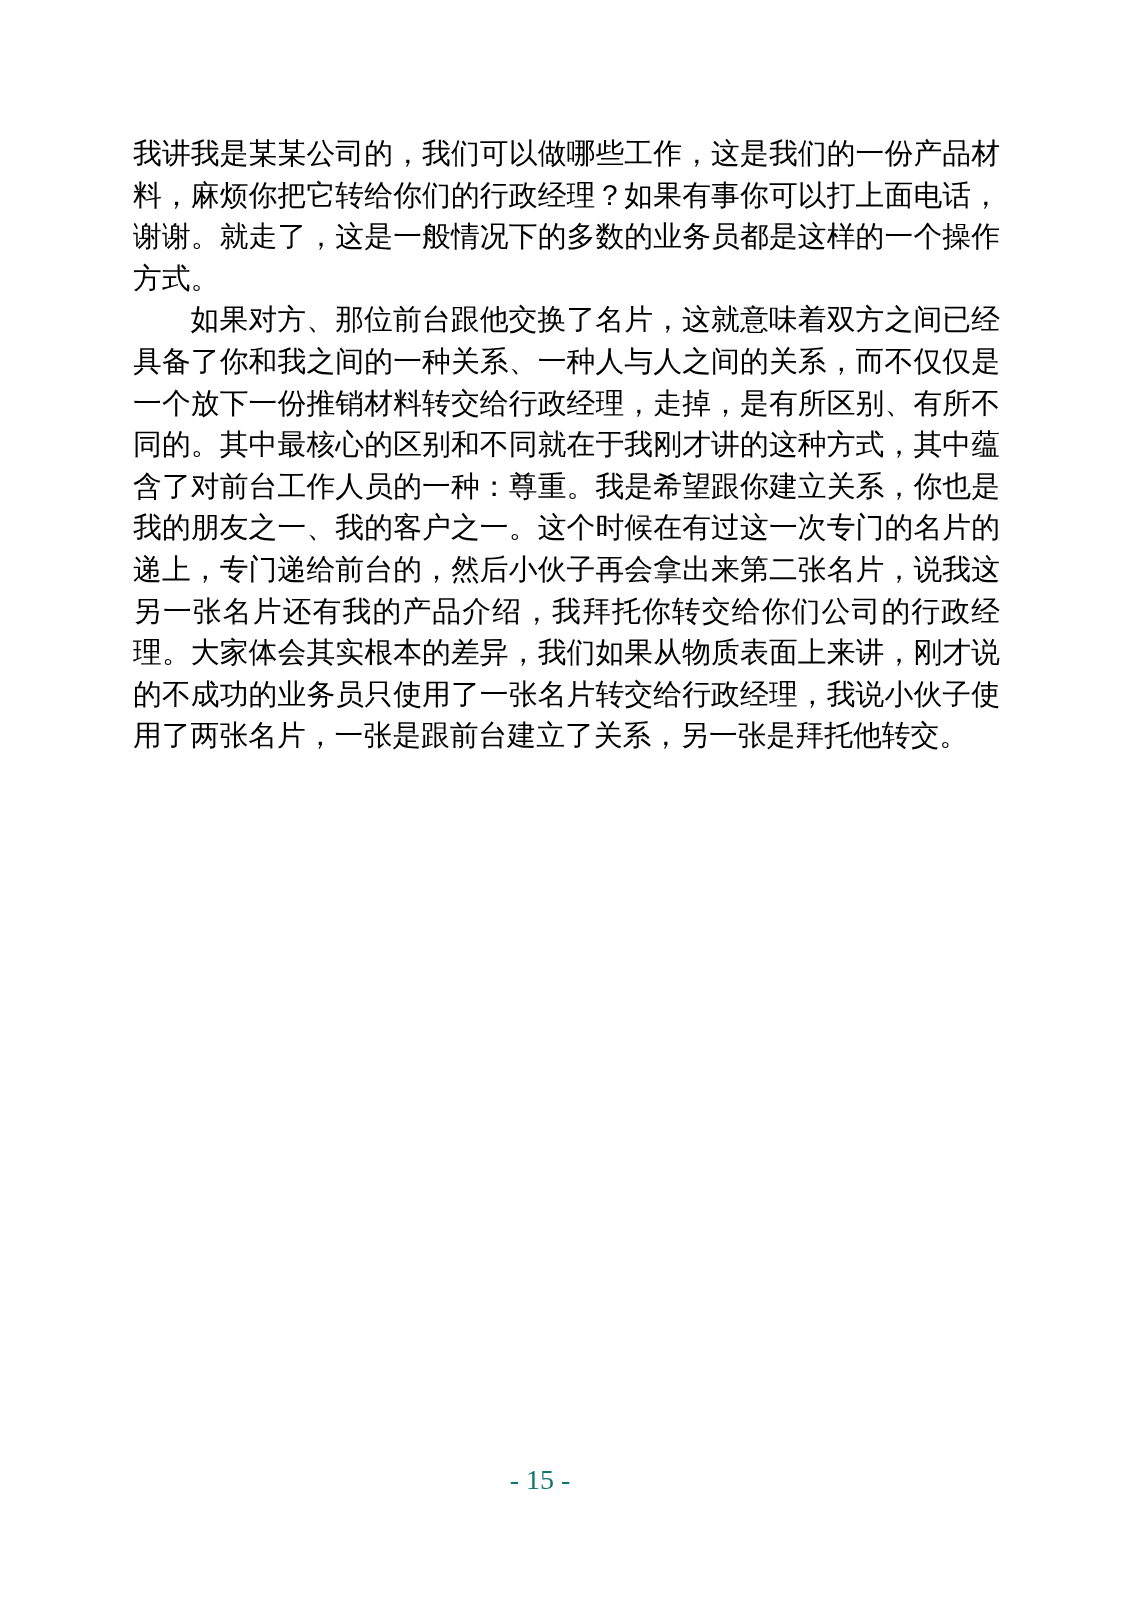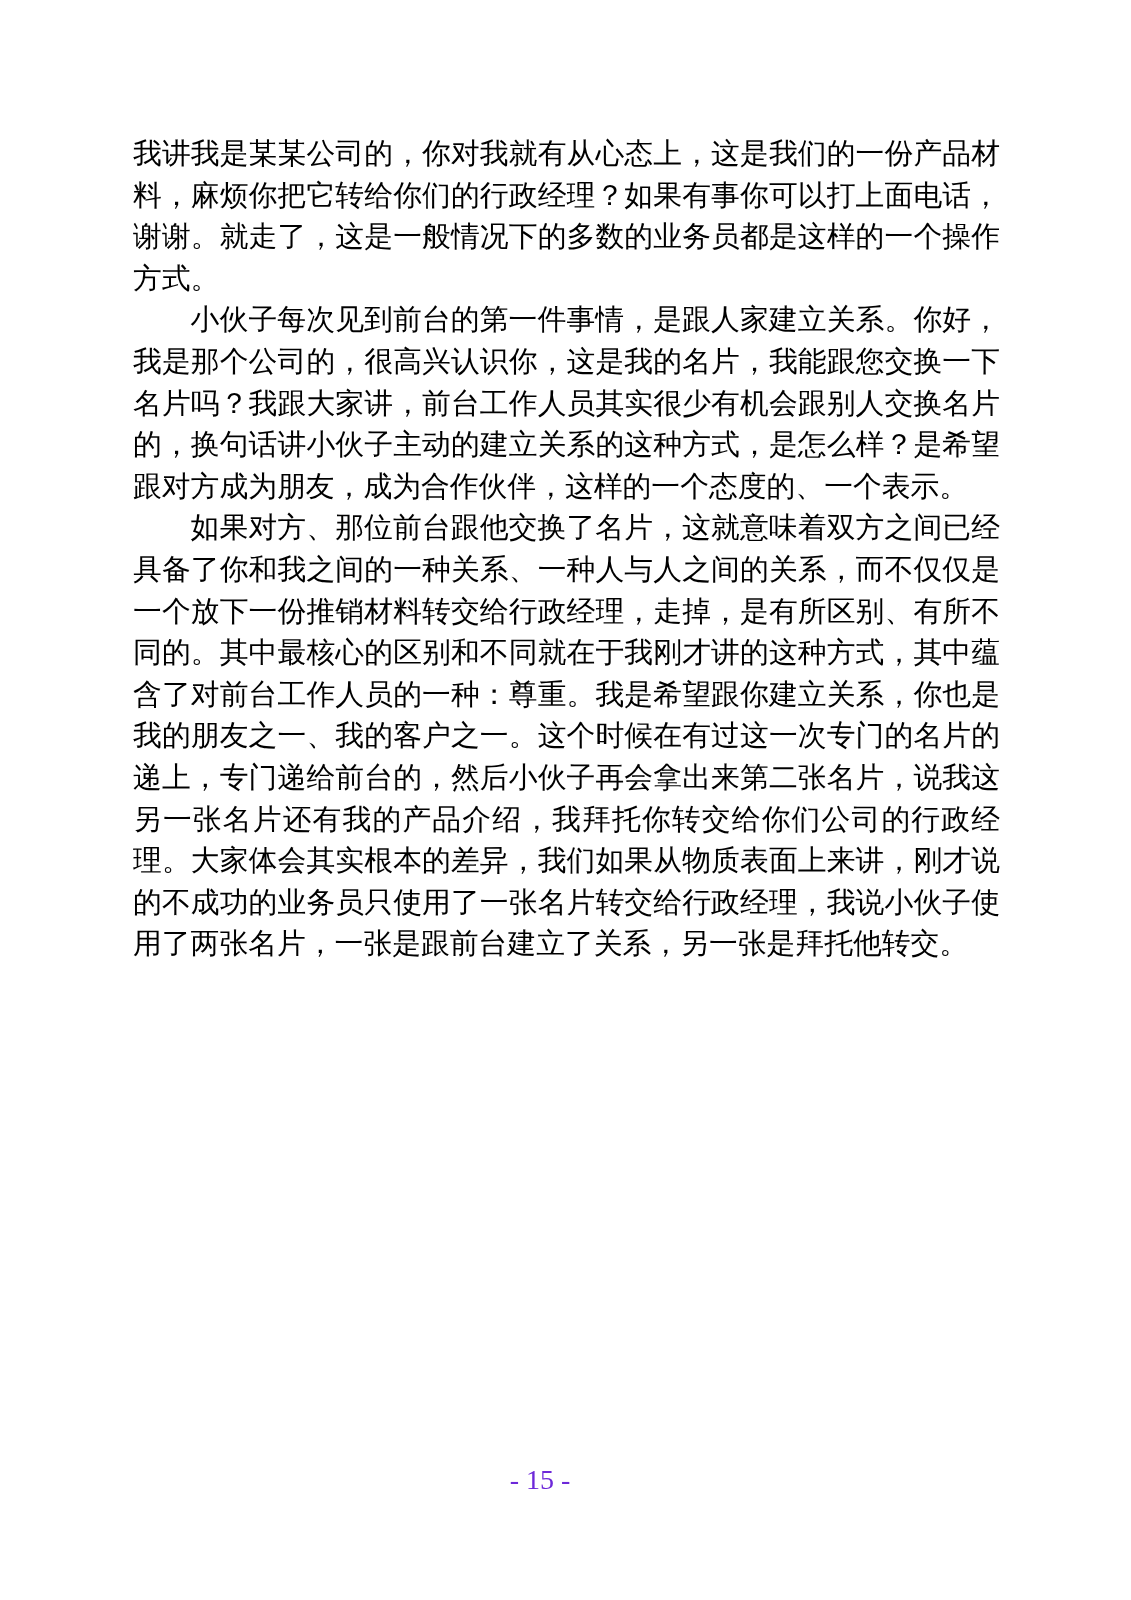--- a/index.html
+++ b/index.html
@@ -34,26 +34,25 @@
     text-indent: 2em;
   }
   .footer {
     position: absolute;
     top: 1463px;
     left: 0;
     width: 1080px;
     text-align: center;
     font-size: 28px;
     line-height: 34px;
-    color: #6d28d9;
+    color: #0f766e;
   }
 </style>
 </head>
 <body>
 
 <div class="page">
   <div class="text-block">
-    <p>我讲我是某某公司的，你对我就有从心态上，这是我们的一份产品材料，麻烦你把它转给你们的行政经理？如果有事你可以打上面电话，谢谢。就走了，这是一般情况下的多数的业务员都是这样的一个操作方式。</p>
-    <p class="indent">小伙子每次见到前台的第一件事情，是跟人家建立关系。你好，我是那个公司的，很高兴认识你，这是我的名片，我能跟您交换一下名片吗？我跟大家讲，前台工作人员其实很少有机会跟别人交换名片的，换句话讲小伙子主动的建立关系的这种方式，是怎么样？是希望跟对方成为朋友，成为合作伙伴，这样的一个态度的、一个表示。</p>
+    <p>我讲我是某某公司的，我们可以做哪些工作，这是我们的一份产品材料，麻烦你把它转给你们的行政经理？如果有事你可以打上面电话，谢谢。就走了，这是一般情况下的多数的业务员都是这样的一个操作方式。</p>
     <p class="indent">如果对方、那位前台跟他交换了名片，这就意味着双方之间已经具备了你和我之间的一种关系、一种人与人之间的关系，而不仅仅是一个放下一份推销材料转交给行政经理，走掉，是有所区别、有所不同的。其中最核心的区别和不同就在于我刚才讲的这种方式，其中蕴含了对前台工作人员的一种：尊重。我是希望跟你建立关系，你也是我的朋友之一、我的客户之一。这个时候在有过这一次专门的名片的递上，专门递给前台的，然后小伙子再会拿出来第二张名片，说我这另一张名片还有我的产品介绍，我拜托你转交给你们公司的行政经理。大家体会其实根本的差异，我们如果从物质表面上来讲，刚才说的不成功的业务员只使用了一张名片转交给行政经理，我说小伙子使用了两张名片，一张是跟前台建立了关系，另一张是拜托他转交。</p>
   </div>
   <div class="footer">- 15 -</div>
 </div>
 
 </body></html>

